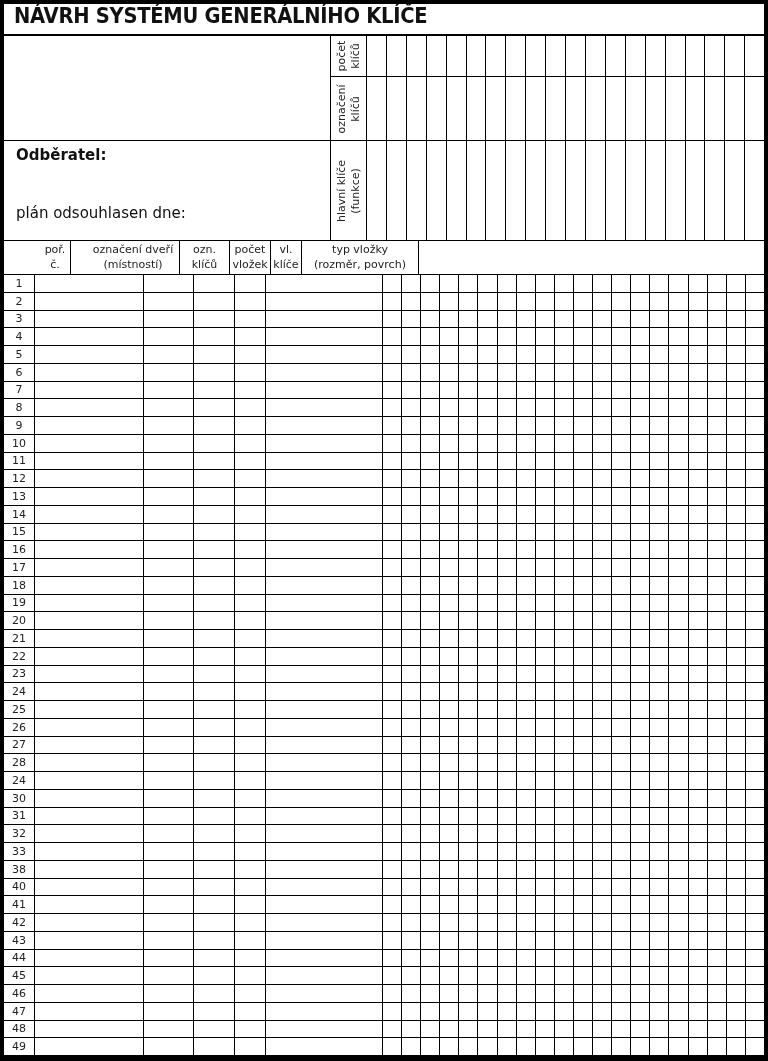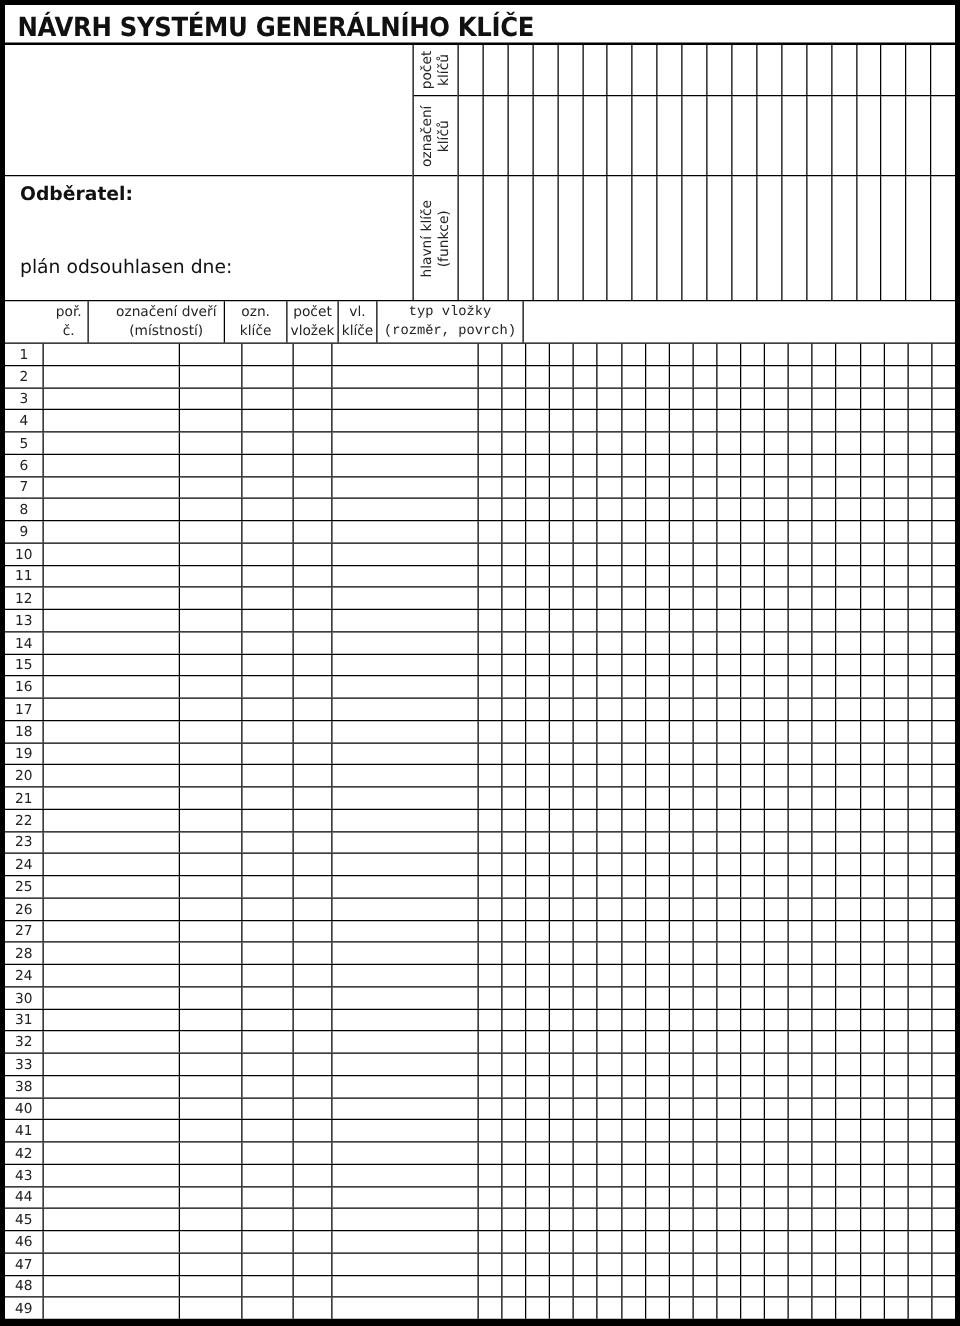--- a/index.html
+++ b/index.html
@@ -9,21 +9,21 @@
   .page{
     width:768px; height:1061px; background:#fff;
     border:4px solid #000; border-bottom-width:6px;
     display:flex; flex-direction:column;
   }
 
   
   .title-row{
     height:32px; flex:0 0 32px;
     border-bottom:2px solid #000;
-    display:flex; align-items:flex-end; justify-content:space-between;
+    display:flex; align-items:flex-start; justify-content:space-between;
     padding:0 6px 0 10px; overflow:hidden;gap:22px;
   }
   .page-title{
     font-size:21px; font-weight:700; letter-spacing:-0.3px;
     transform:scaleX(0.93); transform-origin:left center; white-space:nowrap;
   }
   .profil{ font-size:17px; white-space:nowrap; letter-spacing:0; color:#111; }
 
   
   .headgrid{ height:204px; flex:0 0 204px; display:flex; }
@@ -67,21 +67,21 @@
     text-align:center; font-size:11px; line-height:1.3; white-space:pre; color:#222;
   }
   .th.key-span{ flex:1; border-right:none; }
 
   
   .c0{ width:31px;  flex:0 0 31px; }
   .c1{ width:93px;  flex:0 0 93px;margin-left:16px; }
   .c2{ width:50px;  flex:0 0 50px; }
   .c3{ width:41px;  flex:0 0 41px; }
   .c4{ width:31px;  flex:0 0 31px; }
-  .c5{ width:117px; flex:0 0 117px;font-family:Liberation Mono, monospace; }
+  .c5{ width:117px; flex:0 0 117px; }
 
   
   .tbody{ flex:1; display:flex; flex-direction:column; min-height:0; }
   .trow{ flex:1; display:flex; min-height:0; border-bottom:1px solid #000; }
   .trow:last-child{ border-bottom:none; }
   .td{ border-right:1px solid #000; }
   .td.num{
     display:flex; align-items:center; justify-content:center;
     font-size:11px; color:#222;
   }
@@ -188,21 +188,21 @@
         </div>
       </div>
   </div>
 
   <div class="thead" id="thead">
       <div class="th c0">poř.
 č.</div>
       <div class="th c1">označení dveří
 (místností)</div>
       <div class="th c2">ozn.
-klíče</div>
+klíčů</div>
       <div class="th c3">počet
 vložek</div>
       <div class="th c4">vl.
 klíče</div>
       <div class="th c5">typ vložky
 (rozměr, povrch)</div>
     </div>
 
   <div class="tbody" id="tbody">
       <div class="trow">

